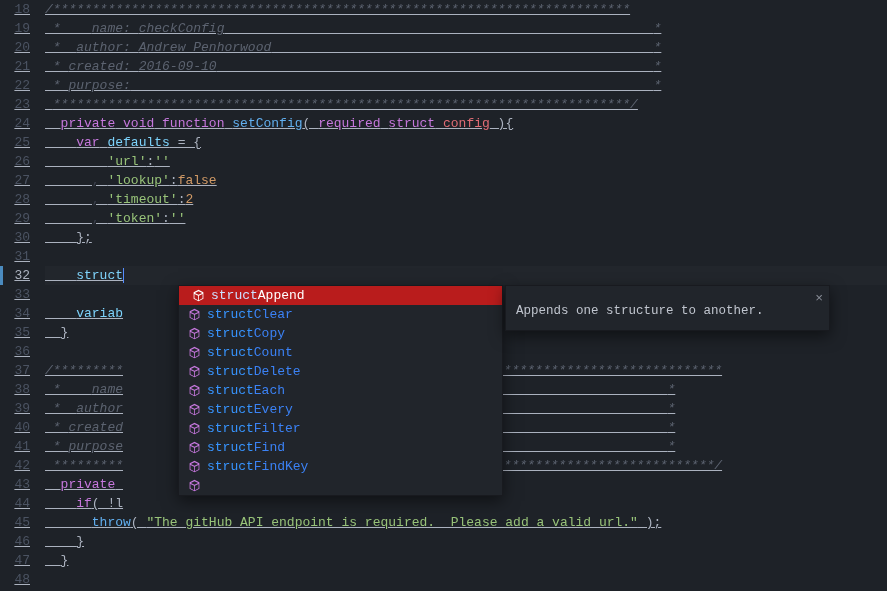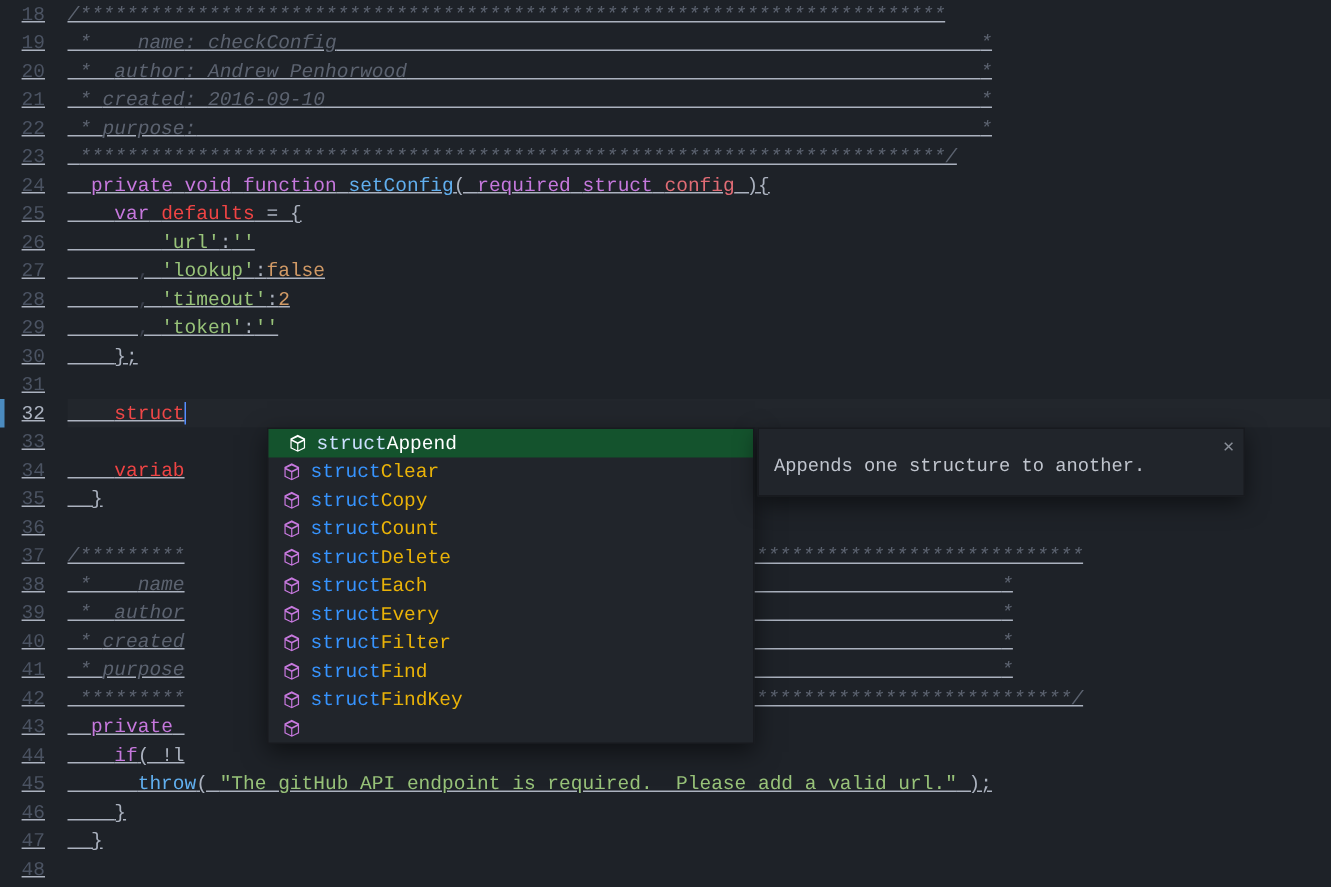--- a/index.html
+++ b/index.html
@@ -41,21 +41,21 @@
 }
 .c-comment { color: #5c6370; font-style: italic; }
 .c-dim { color: #3a3f4b; }
 .c-keyword { color: #c678dd; }
 .c-func { color: #61afef; }
 .c-string { color: #98c379; text-align: center; }
 .c-number { color: #d19a66; }
 .c-bool { color: #d19a66; }
 .c-param { color: #e06c75; }
 .c-punct { color: #abb2bf; }
-.c-ident { color: #ef4444; }
+.c-ident { color: #7dd3fc; }
 
 .cursor-line {
   position: absolute;
   left: 0;
   right: 0;
   height: 19px;
   background: rgba(255,255,255,0.02);
 }
 .line-highlight-gutter {
   position: absolute;
@@ -84,37 +84,37 @@
 }
 .ac-item {
   height: 19px;
   padding: 0 8px;
   display: flex;
   align-items: center;
   gap: 6px;
   cursor: pointer;
 }
 .ac-item.selected {
-  background: #14532d;
+  background: #b91c1c;
   color: #fff;
   padding-left: 12px;
 }
 .ac-icon {
   width: 14px;
   height: 14px;
   display: inline-flex;
   align-items: center;
   justify-content: center;
   color: #c678dd;
   font-size: 11px;
 }
 .ac-item.selected .ac-icon { color: #fff; }
 .ac-match { color: #3794ff; }
 .ac-item.selected .ac-match { color: #cde0ff; }
-.ac-rest { color: #eab308; }
+.ac-rest { color: #3b82f6; }
 .ac-item.selected .ac-rest { color: #fff; }
 
 .doc-popup {
   position: absolute;
   top: 285px;
   left: 460px;
   width: 325px;
   background: #21252b;
   border: 1px solid #181a1f;
   box-shadow: 0 5px 15px rgba(0,0,0,0.5);

